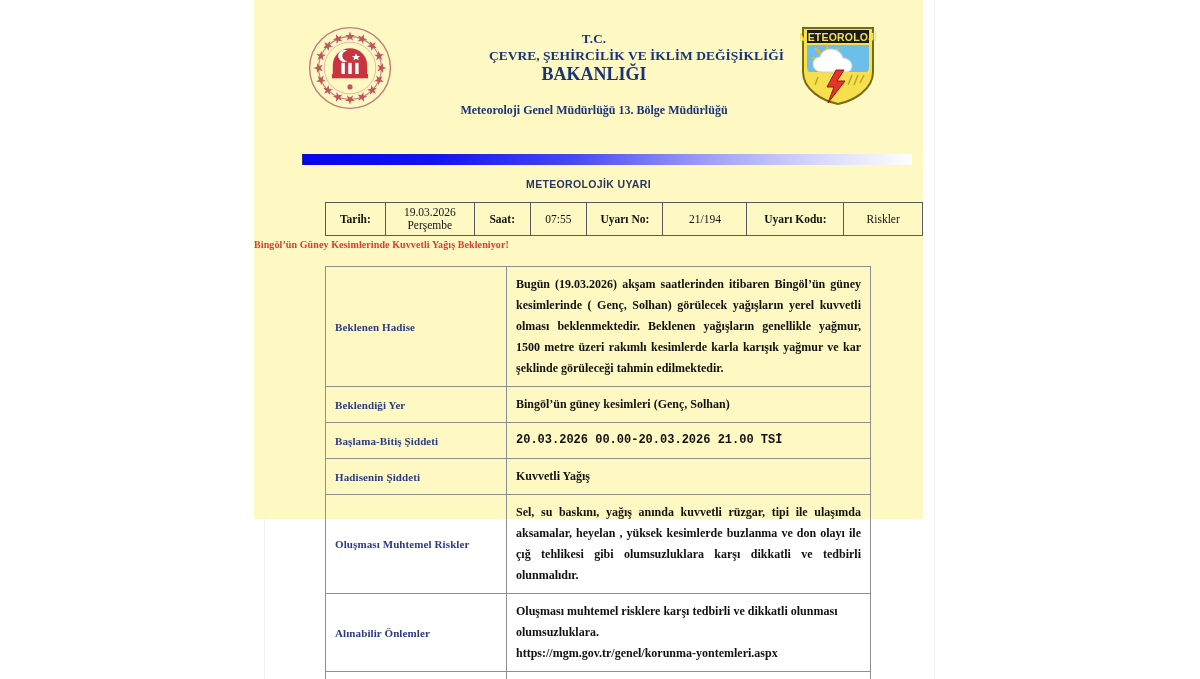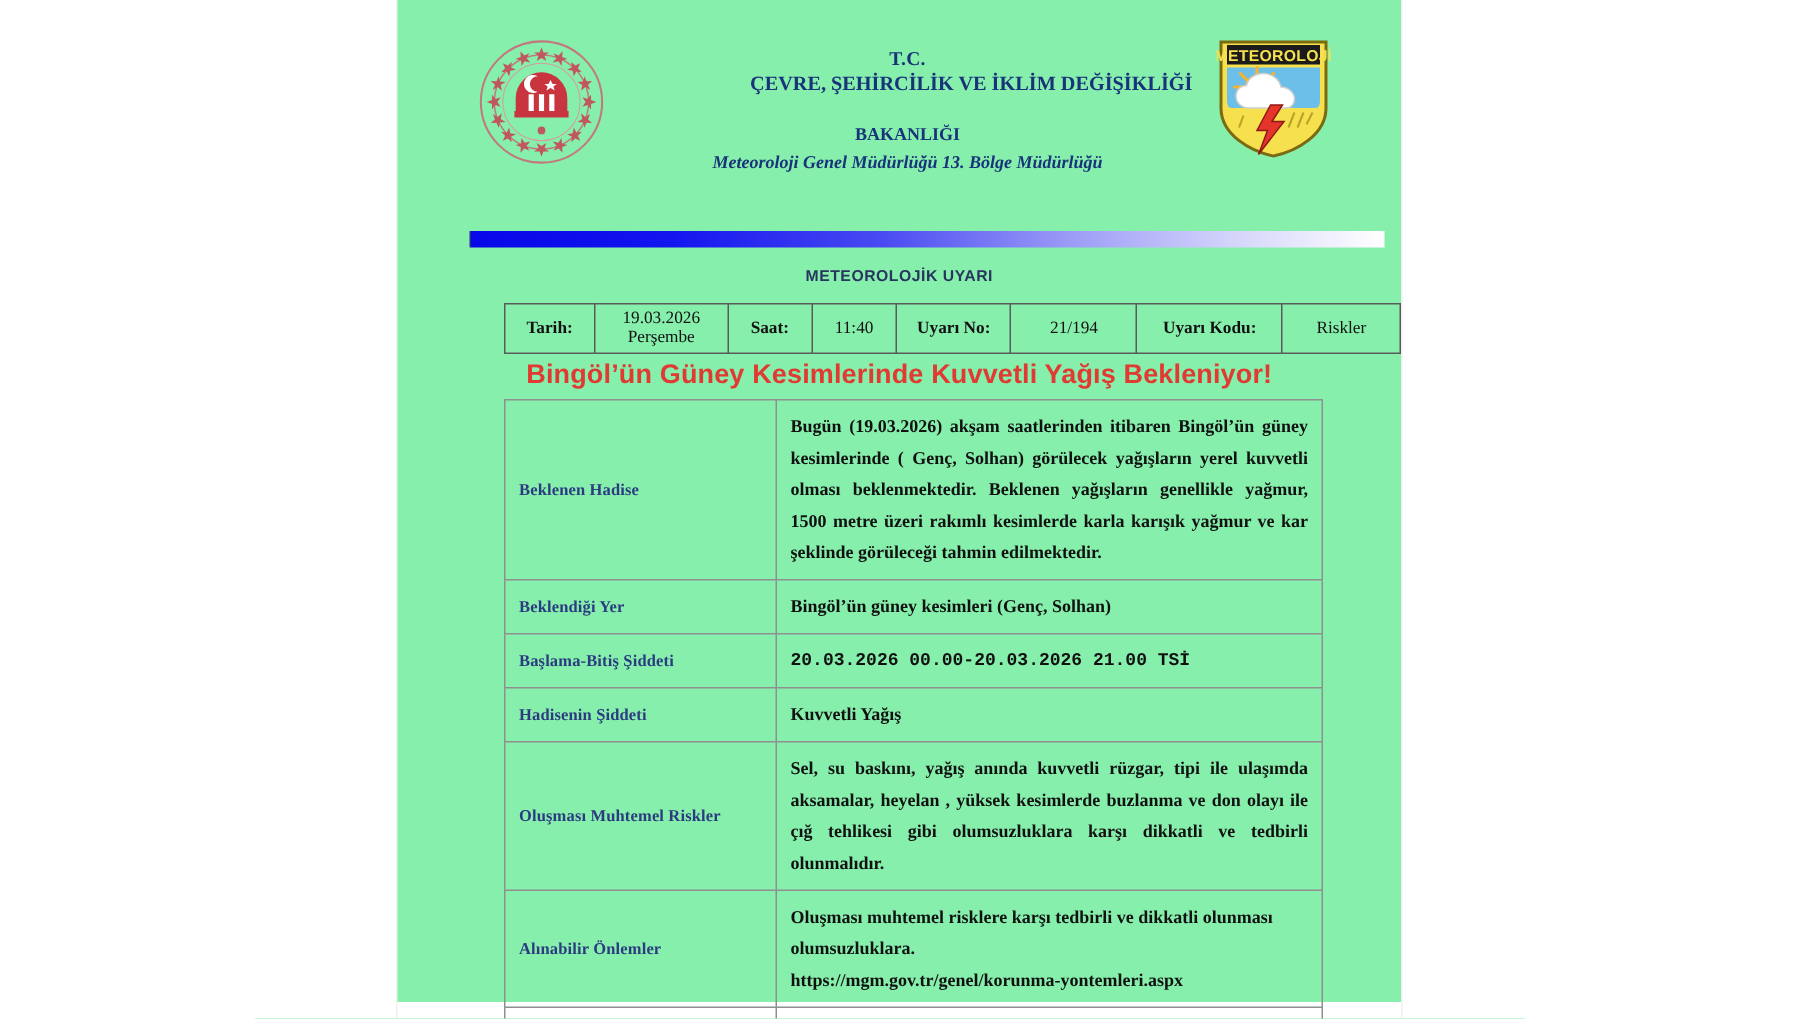--- a/index.html
+++ b/index.html
@@ -22,25 +22,25 @@
     top: 0;
     bottom: 0;
     width: 1px;
     background: #f0f0f0;
   }
   .gutter-left  { left: 264px; }
   .gutter-right { left: 934px; }
 
   .page {
     position: absolute;
-    left: 265px;
+    left: 254px;
     top: 0;
     width: 669px;
-    height: 668px;
-    background: #86efac;
+    height: 519px;
+    background: #fef9c3;
   }
 
   
   .header {
     position: relative;
     height: 122px;
   }
   .crest {
     position: absolute;
     left: 53px;
@@ -69,31 +69,29 @@
     letter-spacing: .2px;
     line-height: 17px;
   }
   .header-titles .l2 {
     font-size: 13.5px;
     font-weight: bold;
     line-height: 18px;
     text-align: right;
   }
   .header-titles .l3 {
-    font-size: 12px;
+    font-size: 18px;
     font-weight: bold;
     line-height: 18px;
-    margin-top: 15px;
   }
   .header-titles .l4 {
     font-size: 12px;
     font-weight: bold;
     line-height: 18px;
-    margin-top: 1px;
-    font-style: italic;
+    margin-top: 18px;
   }
 
   
   .grad-bar {
     position: absolute;
     left: 48px;
     top: 154px;
     width: 609px;
     height: 11px;
     background: linear-gradient(to right,
@@ -154,23 +152,22 @@
     display: block;
     line-height: 13px;
   }
 
   
   .headline {
     position: absolute;
     left: 0;
     top: 239px;
     width: 669px;
-    text-align: center;
-    font-family: Liberation Sans, sans-serif;
-    font-size: 18px;
+    font-family: Liberation Serif, serif;
+    font-size: 10px;
     font-weight: bold;
     color: #e03a32;
     letter-spacing: .1px;
   }
 
   
   .main-table {
     position: absolute;
     left: 71px;
     top: 266px;
@@ -322,21 +319,21 @@
 
   <table class="info-table">
     <tbody>
       <tr>
         <td class="lbl c-tarih-l">Tarih:</td>
         <td class="c-tarih-v">
           <span class="v-sub">19.03.2026</span>
           <span class="v-sub">Perşembe</span>
         </td>
         <td class="lbl c-saat-l">Saat:</td>
-        <td class="c-saat-v">11:40</td>
+        <td class="c-saat-v">07:55</td>
         <td class="lbl c-uno-l">Uyarı No:</td>
         <td class="c-uno-v">21/194</td>
         <td class="lbl c-ukod-l">Uyarı Kodu:</td>
         <td class="c-ukod-v">Riskler</td>
       </tr>
     </tbody>
   </table>
 
   <div class="headline">Bingöl’ün Güney Kesimlerinde Kuvvetli  Yağış Bekleniyor!</div>
 

